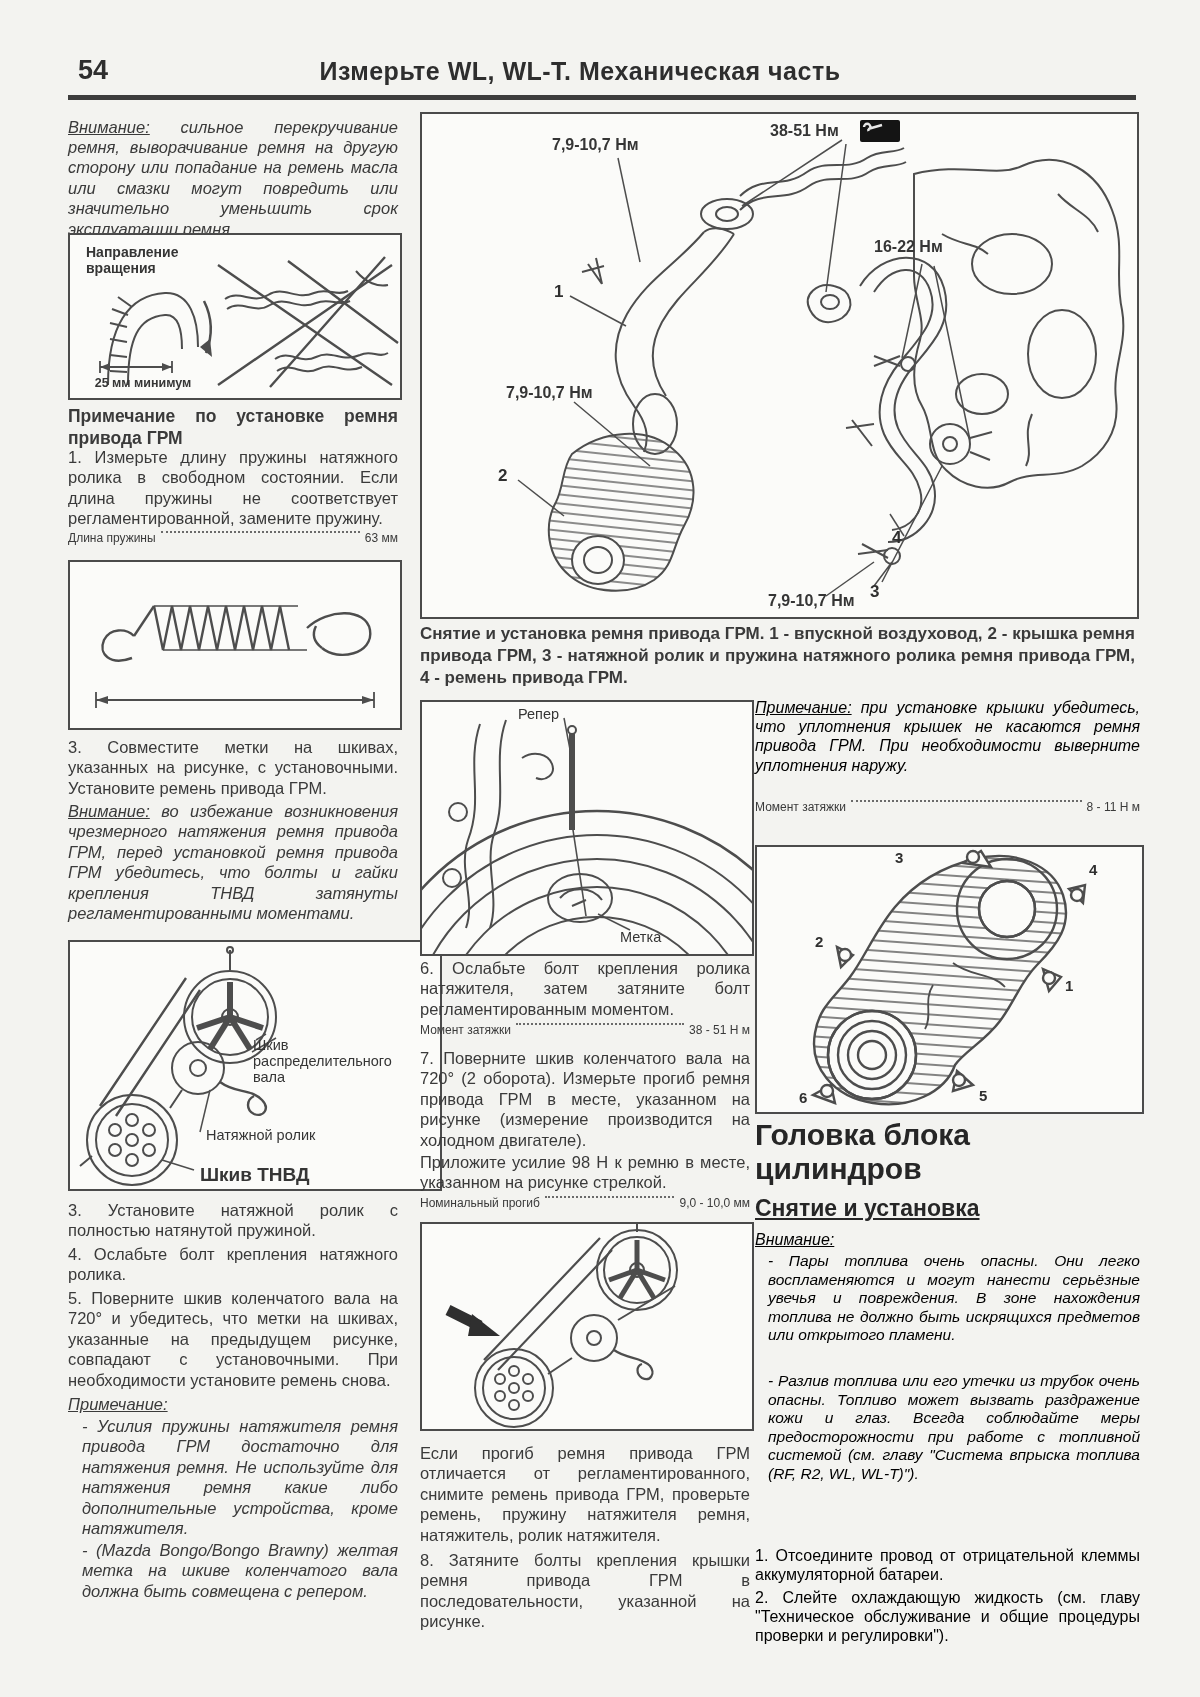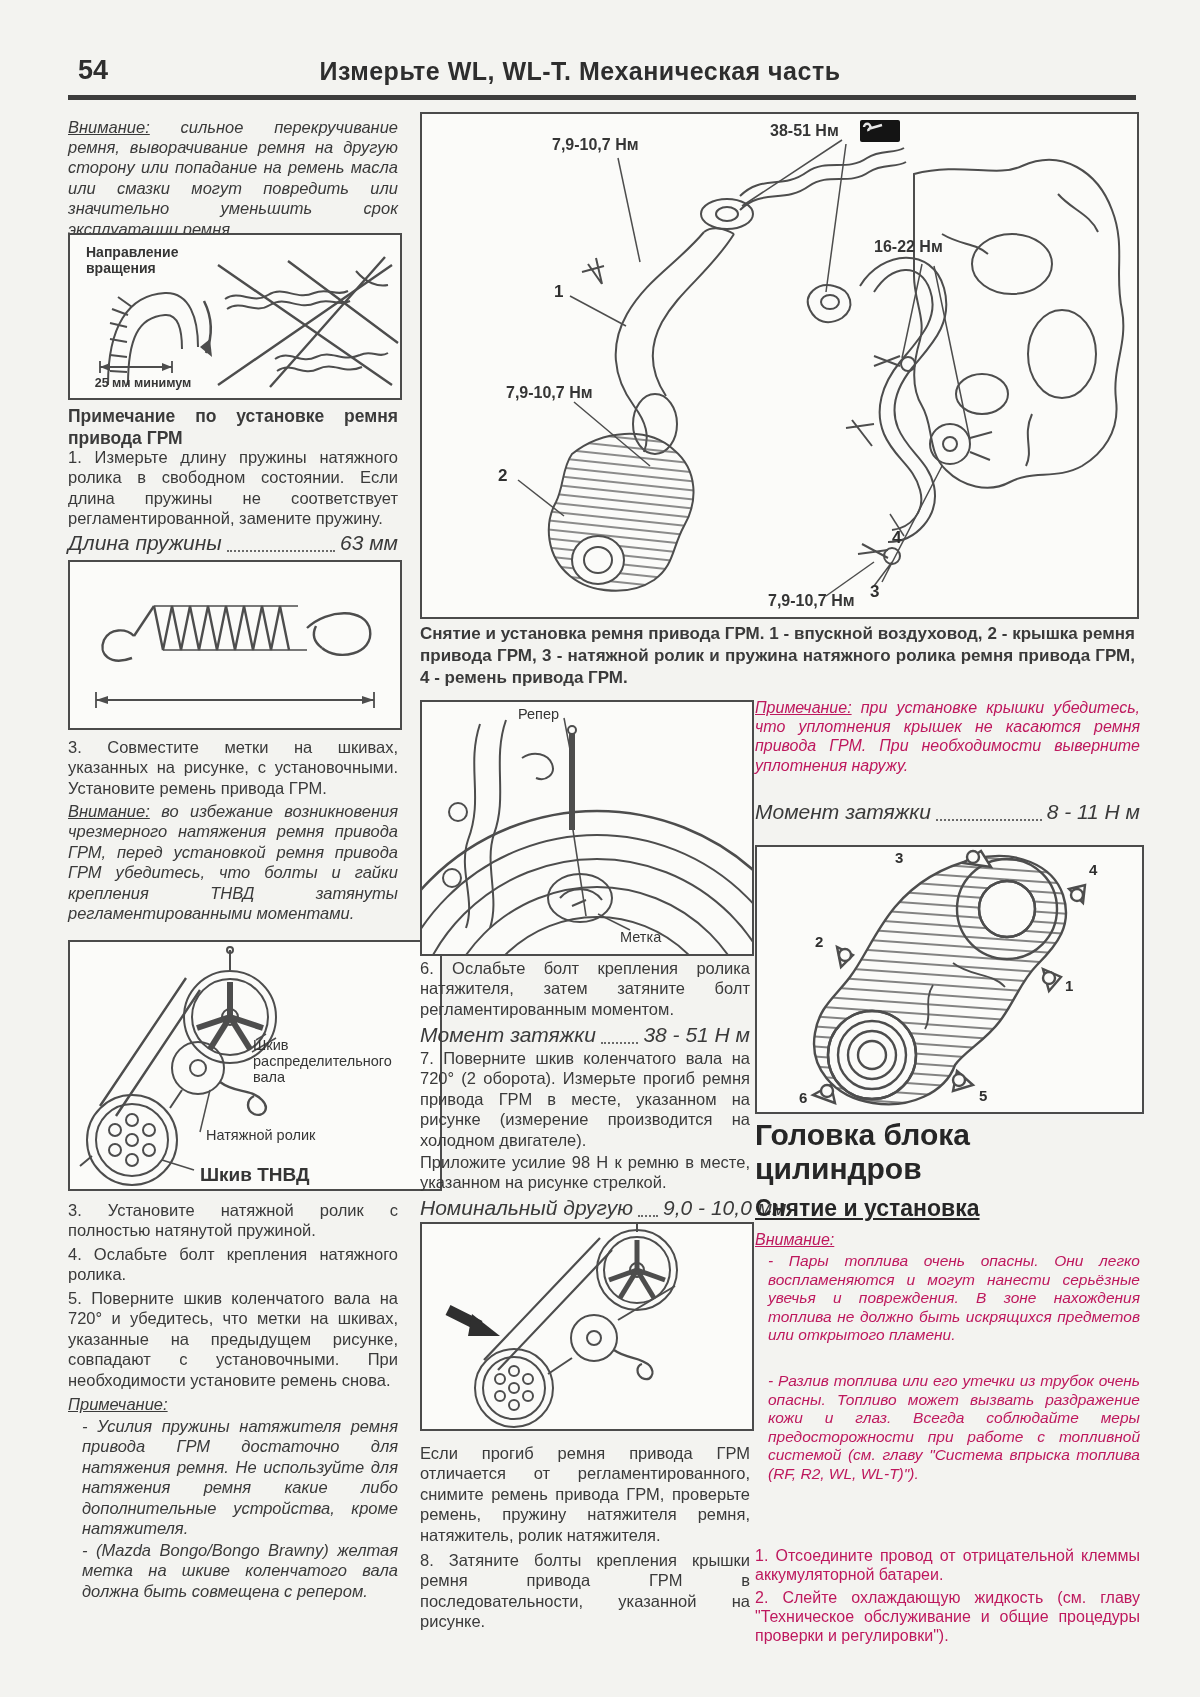--- a/index.html
+++ b/index.html
@@ -13,35 +13,35 @@
   .abs{position:absolute;}
   
   .page-num{left:78px;top:55px;font-size:27px;font-weight:bold;color:#2e2e2e;}
   .page-title{left:130px;top:57px;width:900px;text-align:center;font-size:25px;font-weight:bold;color:#2e2e2e;letter-spacing:.5px;}
   .head-rule{left:68px;top:95px;width:1068px;height:5px;background:#3c3c3c;}
   
   .txt{font-size:16.5px;line-height:1.24;text-align:justify;color:#3a3a3a;}
   .it{font-style:italic;}
   .u{text-decoration:underline;}
   .b{font-weight:bold;}
-  .spec{display:flex;align-items:flex-end;font-style:italic;font-size:21px;color:#3a3a3a;white-space:nowrap;}
+  .spec{display:flex;align-items:flex-start;font-size:12px;color:#3a3a3a;white-space:nowrap;}
   .spec .dots{flex:1;border-bottom:2px dotted #6a6a6a;margin:0 5px 3px 5px;min-width:20px;}
   
   .fig{position:absolute;border:2px solid #4b4b4b;background:#fbfbf9;}
   .fig svg{position:absolute;left:0;top:0;}
   .figlabel{position:absolute;font-weight:bold;color:#353535;font-size:14px;line-height:1.12;}
   .figlabel.small{font-size:12.5px;text-align:center;}
   .plain-label{position:absolute;font-weight:bold;color:#353535;font-size:16px;line-height:1.1;}
   .partnum{position:absolute;font-weight:bold;color:#2f2f2f;font-size:17px;}
   .boltnum{position:absolute;font-weight:bold;color:#2f2f2f;font-size:15px;}
   .badge{position:absolute;background:#141414;width:40px;height:22px;border-radius:2px;display:flex;align-items:center;justify-content:center;}
   
   .h-big{font-size:30px;font-weight:bold;color:#262626;line-height:1.12;}
   .h-mid{font-size:23px;font-weight:bold;color:#262626;line-height:1.1;text-decoration:underline;}
-  .txt-sm{font-size:15.5px;line-height:1.2;text-align:justify;color:#be185d;}
+  .txt-sm{font-size:15.5px;line-height:1.2;text-align:justify;color:#000000;}
 </style>
 </head>
 <body>
 
 <div class="abs page-num">54</div>
 <div class="abs page-title">Измерьте WL, WL-T. Механическая часть</div>
 <div class="abs head-rule"></div>
 
 <p class="abs txt it" style="left:68px;top:100px;width:330px;"><span class="u">Внимание:</span><span> сильное перекручивание ремня, выворачивание ремня на другую сторону или попадание на ремень масла или смазки могут повредить или значительно уменьшить срок эксплуатации ремня.</span></p>
 
@@ -252,21 +252,21 @@
 
 <p class="abs txt" style="left:420px;top:958px;width:330px;margin:0;">6. Ослабьте болт крепления ролика натяжителя, затем затяните болт регламентированным моментом.</p>
 <div class="abs spec" style="left:420px;top:1023px;width:330px;">
   <span>Момент затяжки</span>
   <span class="dots"></span>
   <span>38 - 51 Н м</span>
 </div>
 <p class="abs txt" style="left:420px;top:1048px;width:330px;margin:0;">7. Поверните шкив коленчатого вала на 720° (2 оборота). Измерьте прогиб ремня привода ГРМ в месте, указанном на рисунке (измерение производится на холодном двигателе).</p>
 <p class="abs txt" style="left:420px;top:1152px;width:330px;margin:0;">Приложите усилие 98 Н к ремню в месте, указанном на рисунке стрелкой.</p>
 <div class="abs spec" style="left:420px;top:1196px;width:330px;">
-  <span>Номинальный другую</span>
+  <span>Номинальный прогиб</span>
   <span class="dots"></span>
   <span>9,0 - 10,0 мм</span>
 </div>
 
 <div class="fig" style="left:420px;top:1222px;width:330px;height:205px;">
   <svg width="330" height="205" viewBox="0 0 330 205">
     <g stroke="#4d4d4d" fill="none" stroke-width="2">
       <line x1="215" y1="-6" x2="215" y2="8"></line>
       <circle cx="215" cy="46" r="40"></circle>
         <circle cx="215" cy="46" r="33"></circle>

